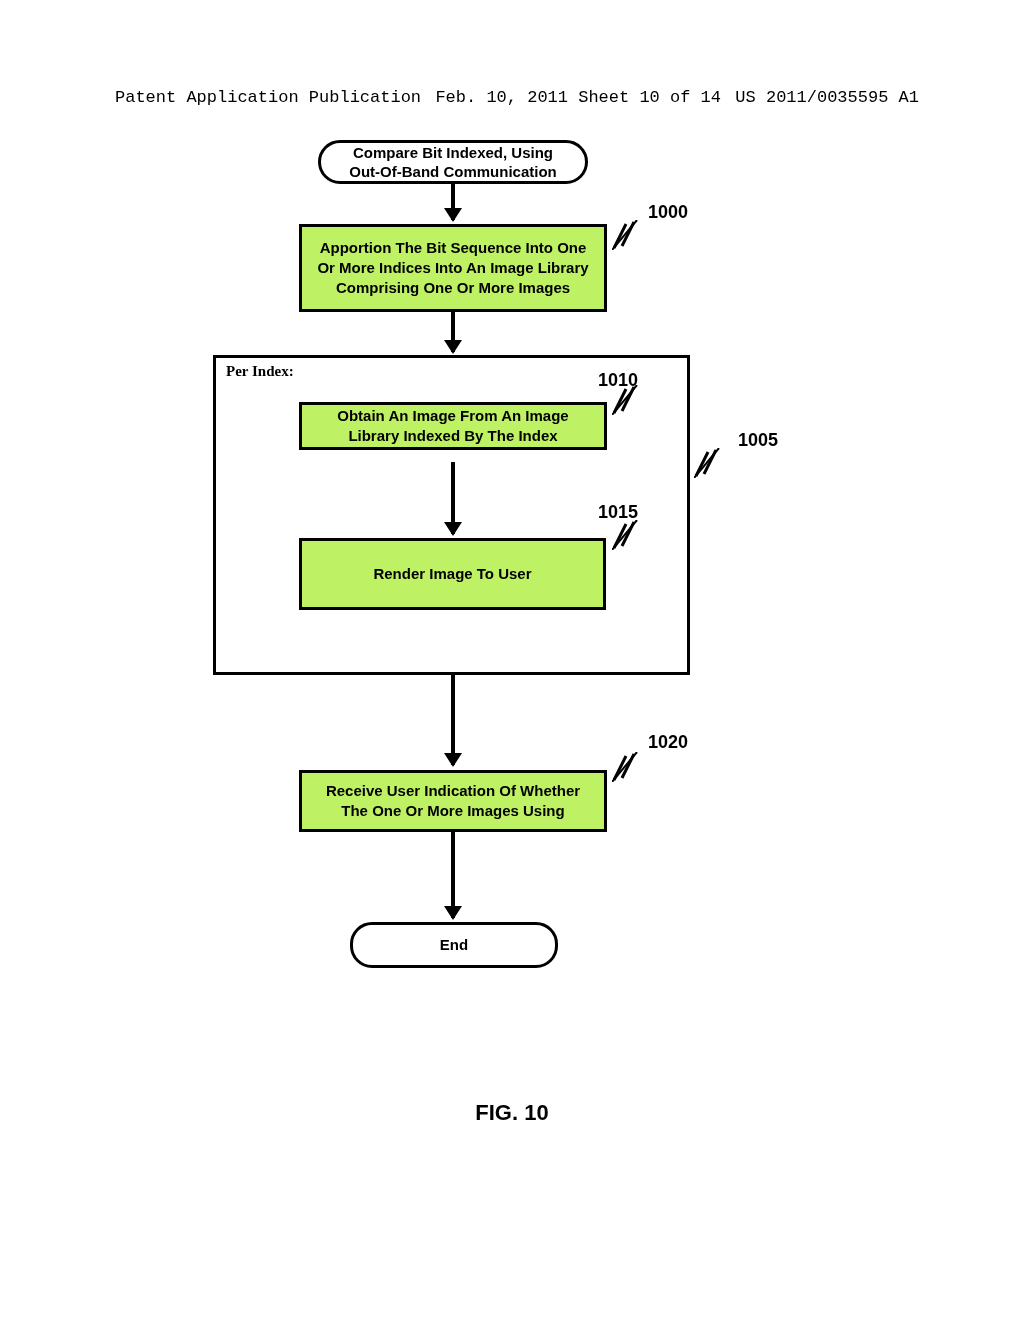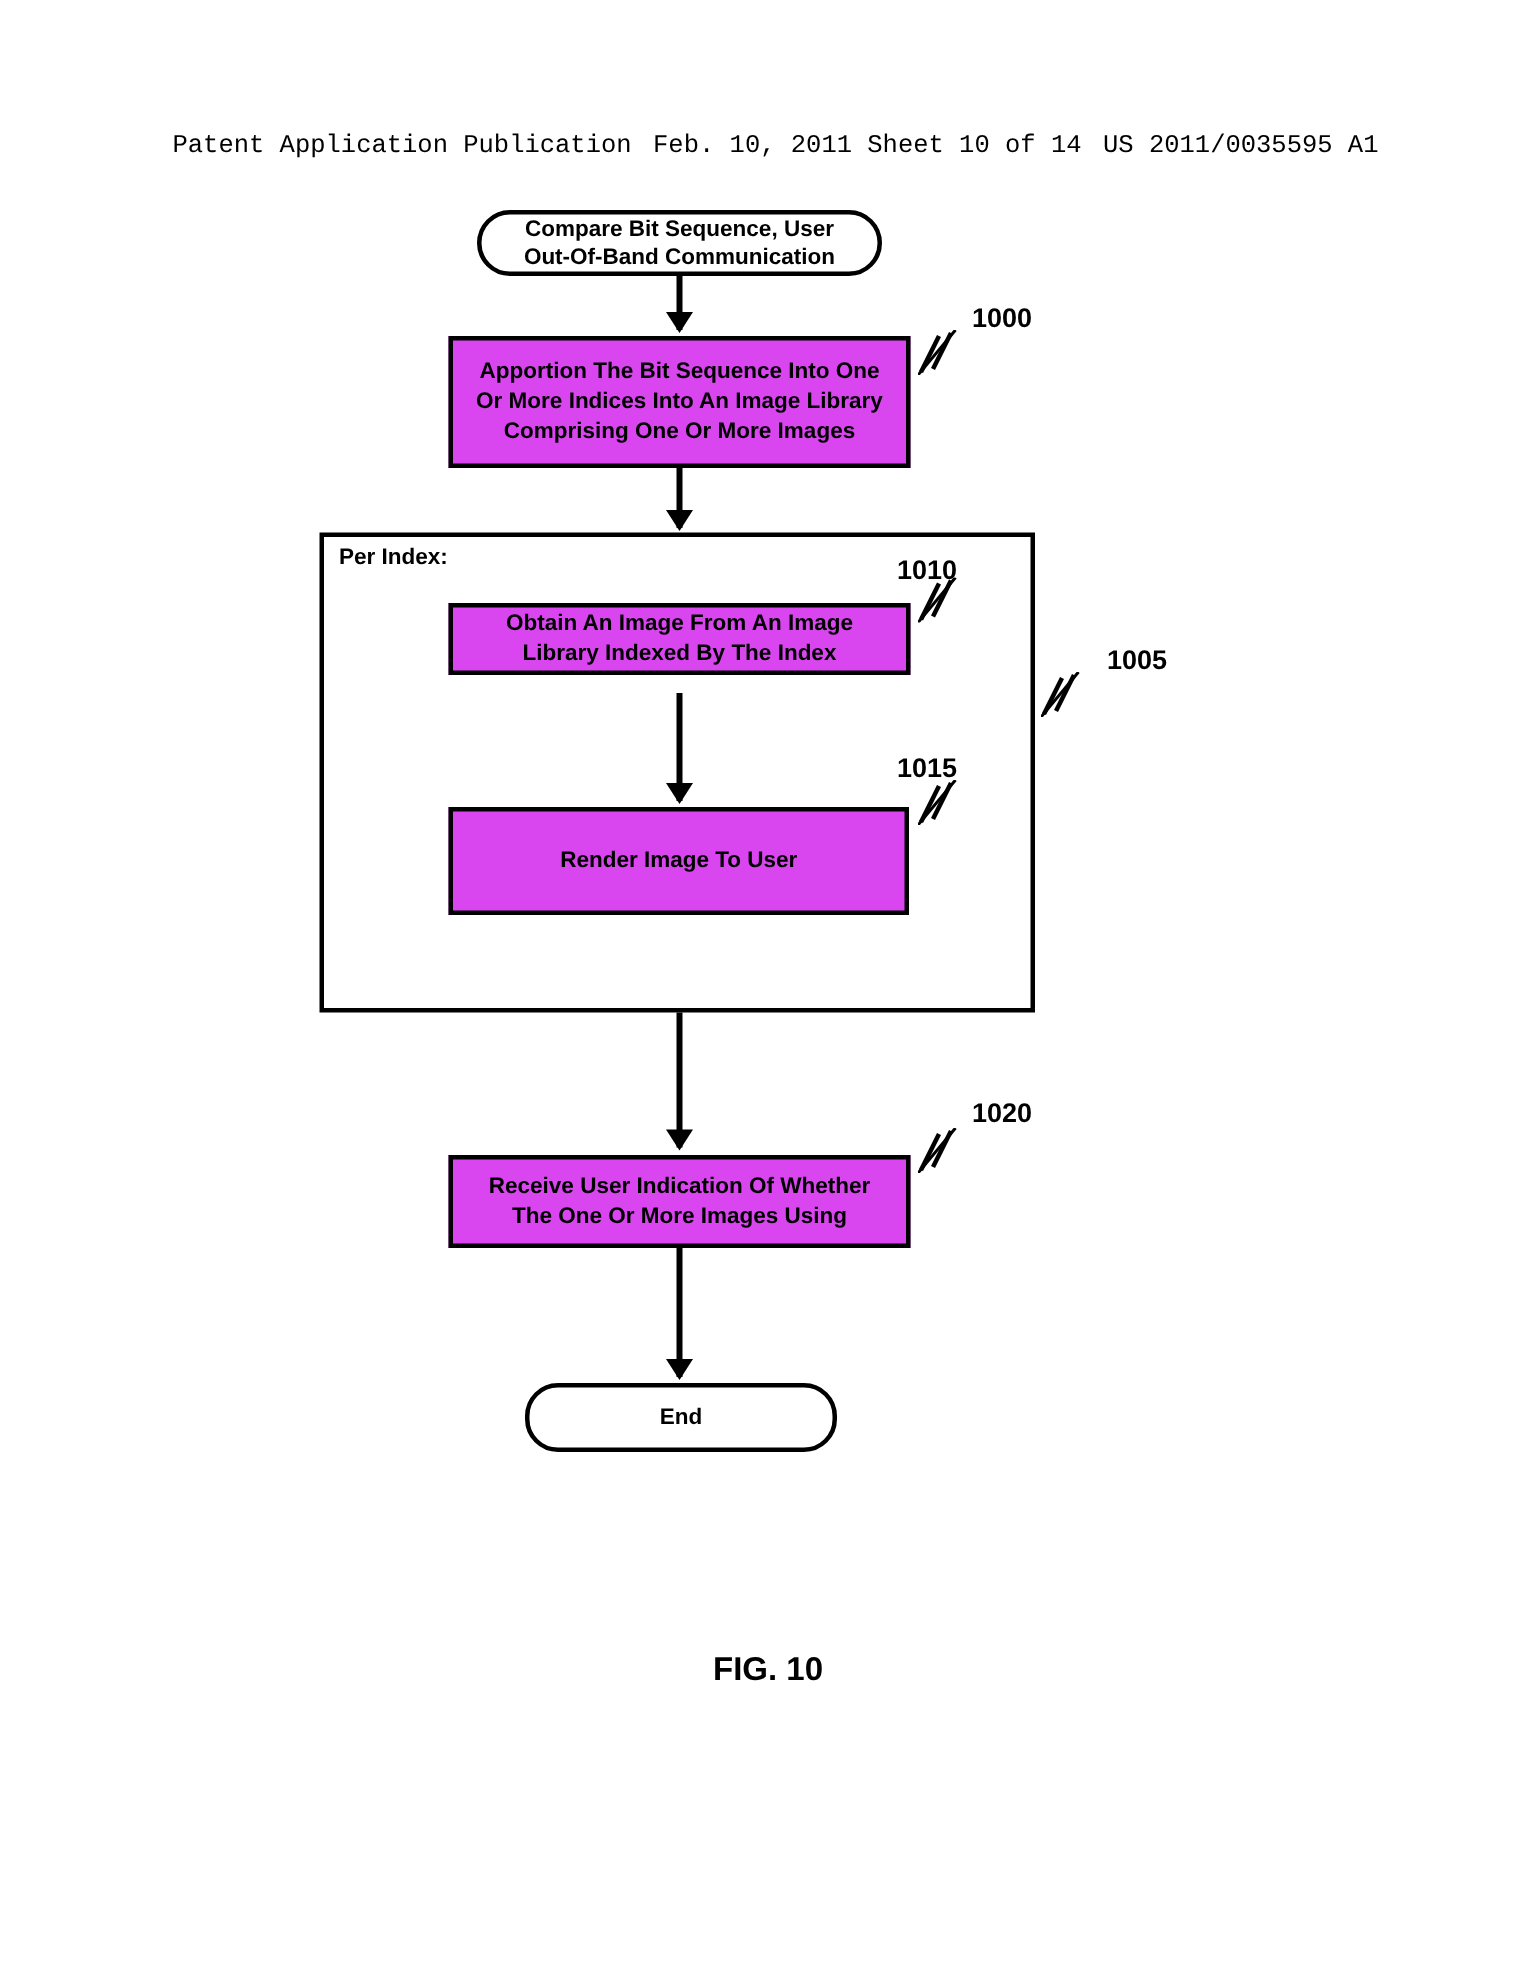--- a/index.html
+++ b/index.html
@@ -48,33 +48,34 @@
       position: absolute;
       border: 3px solid black;
       display: flex;
       align-items: center;
       justify-content: center;
       text-align: center;
       font-weight: bold;
       font-size: 15px;
       line-height: 1.35;
       padding: 8px 12px;
-      background: #d946ef;
+      background: #bef264;
     }
     
     .container-box {
       position: absolute;
       border: 3px solid black;
       background: white;
     }
     
     .container-label {
       position: absolute;
       font-weight: bold;
       font-size: 15px;
+      font-family: Liberation Serif, serif;
     }
     
     .arrow {
       position: absolute;
       width: 4px;
       background: black;
     }
     .arrow::after {
       content: '';
       position: absolute;
@@ -112,21 +113,21 @@
 <body>
 
 <div class="header">
   <span class="header-left">Patent Application Publication</span>
   <span class="header-center">Feb. 10, 2011  Sheet 10 of 14</span>
   <span class="header-right">US 2011/0035595 A1</span>
 </div>
 
 <div class="diagram-area">
 
-  <div class="terminator" style="left: 318px; top: 10px; width: 270px; height: 44px;">Compare Bit Sequence, User Out-Of-Band Communication</div>
+  <div class="terminator" style="left: 318px; top: 10px; width: 270px; height: 44px;">Compare Bit Indexed, Using Out-Of-Band Communication</div>
 
   <div class="arrow" style="left: 451px; top: 54px; height: 36px;"></div>
 
   <div class="process" style="left: 299px; top: 94px; width: 308px; height: 88px;">Apportion The Bit Sequence Into One Or More Indices Into An Image Library Comprising One Or More Images</div>
 
   <div class="ref-label" style="left: 648px; top: 72px;">1000</div>
   <svg class="tick-mark" style="left: 612px; top: 90px;" viewBox="0 0 30 30">
     <line x1="2" y1="28" x2="14" y2="4" stroke="black" stroke-width="3"></line>
     <line x1="10" y1="26" x2="22" y2="2" stroke="black" stroke-width="3"></line>
     <line x1="0" y1="30" x2="25" y2="0" stroke="black" stroke-width="2"></line>

